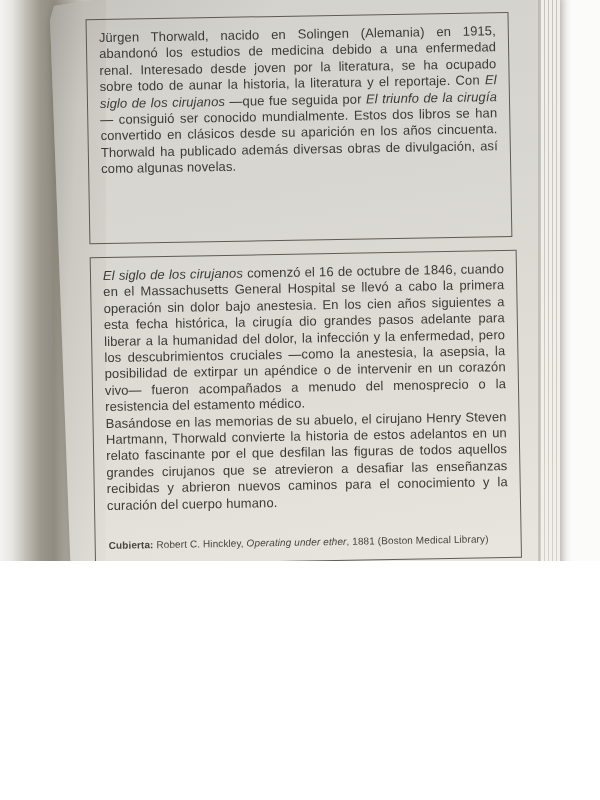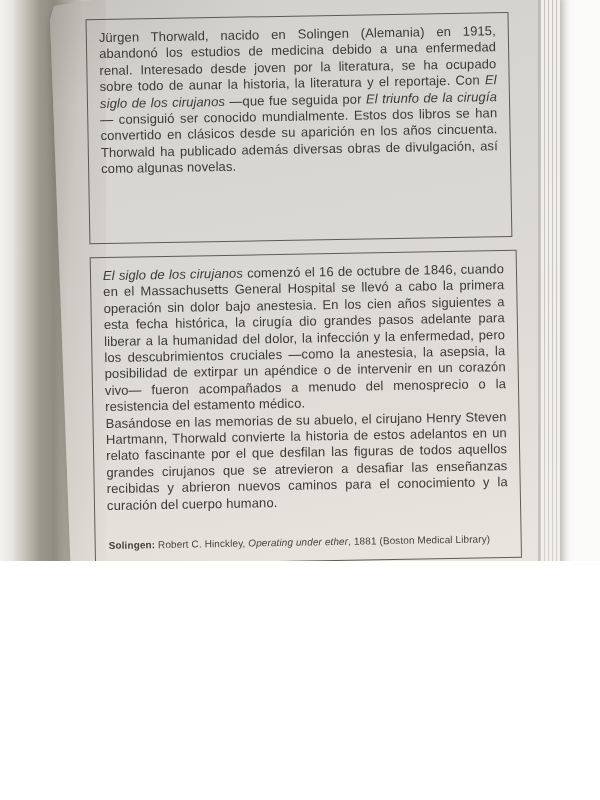--- a/index.html
+++ b/index.html
@@ -70,21 +70,21 @@
           <div class="body-text">
             <p><span>Jürgen Thorwald, nacido en Solingen (Alemania) en 1915, abandonó los estudios de medicina debido a una enfermedad renal. Interesado desde joven por la literatura, se ha ocupado sobre todo de aunar la historia, la literatura y el reportaje. Con </span><span class="it">El siglo de los cirujanos</span><span> —que fue seguida por </span><span class="it">El triunfo de la cirugía</span><span>— consiguió ser conocido mundialmente. Estos dos libros se han convertido en clásicos desde su aparición en los años cincuenta. Thorwald ha publicado además diversas obras de divulgación, así como algunas novelas.</span></p>
           </div>
         </div>
 
         <div class="rulebox box-syn">
           <div class="body-text">
             <p><span class="it">El siglo de los cirujanos</span><span> comenzó el 16 de octubre de 1846, cuando en el Massachusetts General Hospital se llevó a cabo la primera operación sin dolor bajo anestesia. En los cien años siguientes a esta fecha histórica, la cirugía dio grandes pasos adelante para liberar a la humanidad del dolor, la infección y la enfermedad, pero los descubrimientos cruciales —como la anestesia, la asepsia, la posibilidad de extirpar un apéndice o de intervenir en un corazón vivo— fueron acompañados a menudo del menosprecio o la resistencia del estamento médico.</span></p>
             <p>Basándose en las memorias de su abuelo, el cirujano Henry Steven Hartmann, Thorwald convierte la historia de estos adelantos en un relato fascinante por el que desfilan las figuras de todos aquellos grandes cirujanos que se atrevieron a desafiar las enseñanzas recibidas y abrieron nuevos caminos para el conocimiento y la curación del cuerpo humano.</p>
           </div>
-          <div class="cover-credit"><span class="lbl">Solingen:</span><span> Robert C. Hinckley, </span><span class="it">Operating under ether</span><span>, 1881 (Boston Medical Library)</span></div>
+          <div class="cover-credit"><span class="lbl">Cubierta:</span><span> Robert C. Hinckley, </span><span class="it">Operating under ether</span><span>, 1881 (Boston Medical Library)</span></div>
         </div>
 
         <div class="rulebox box-pub">
           <div class="logo">destinolibro</div>
 
           <div class="barcode-block">
             <div class="code-line">164951</div>
             <div class="code-line">ISBN 84-233-3363-9</div>
             <svg class="bars" viewBox="0 0 92 56" preserveAspectRatio="none" aria-hidden="true">
               <g fill="#565c62">

